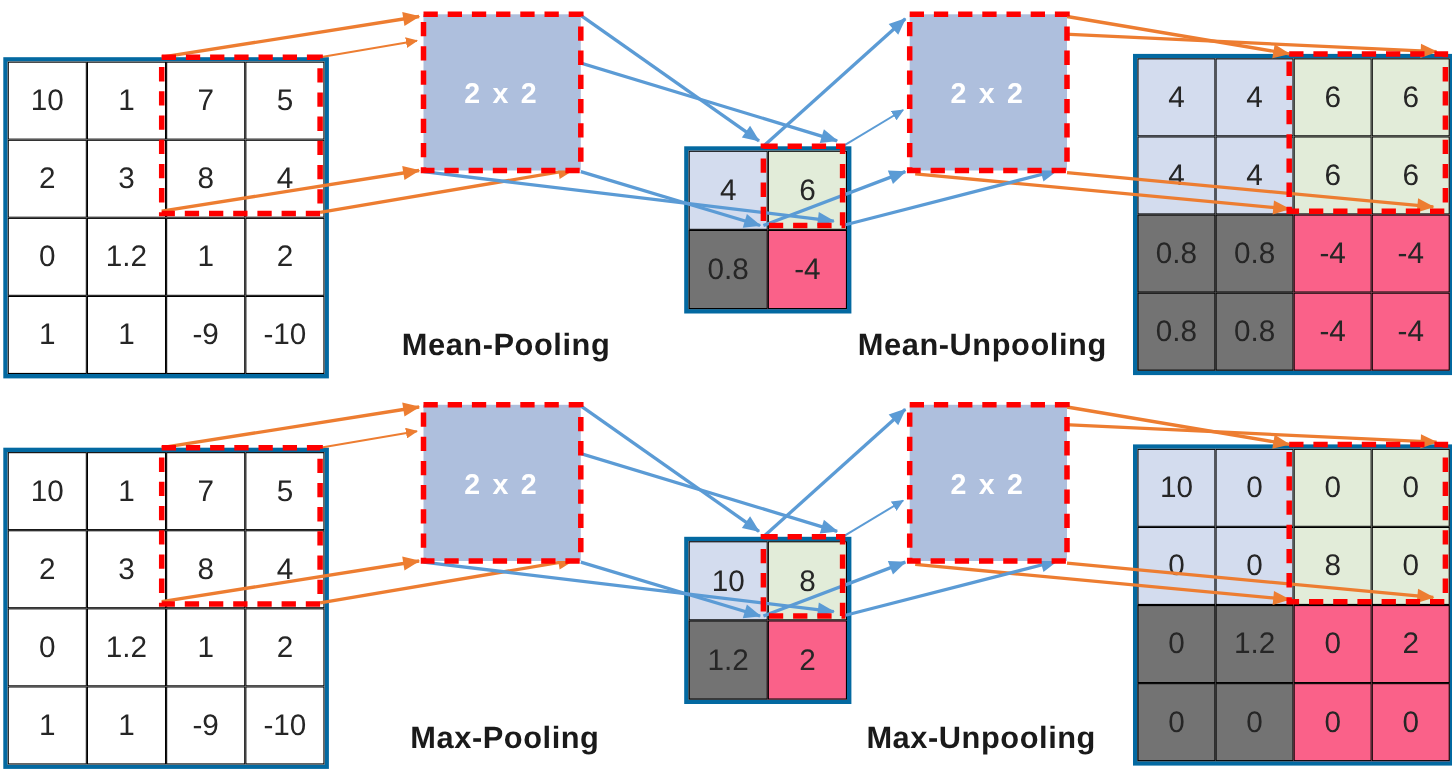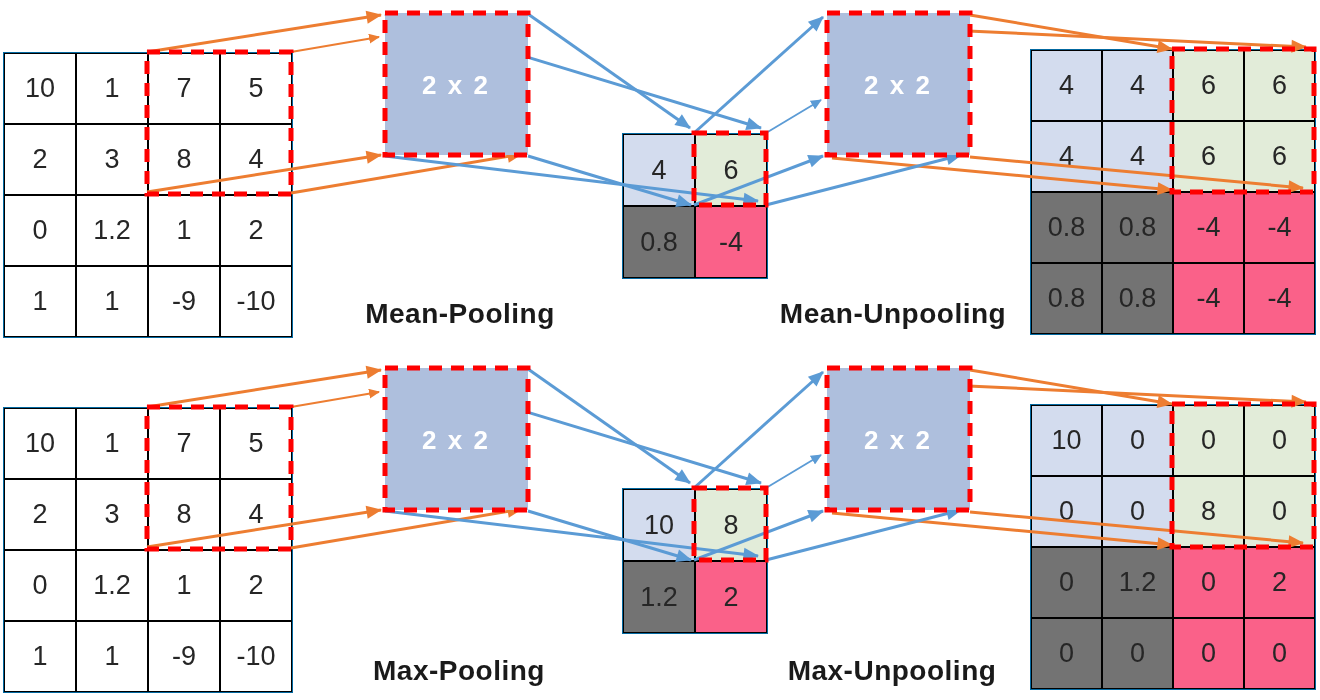--- a/index.html
+++ b/index.html
@@ -2,21 +2,21 @@
 <html><head>
 <meta charset="utf-8">
 <style>
   html,body{margin:0;padding:0;background:#ffffff;}
   #canvas{
     position:relative;width:1320px;height:700px;overflow:hidden;
     background:#ffffff;
     font-family:"Liberation Sans","DejaVu Sans",sans-serif;
   }
   .matrix{
-    position:absolute;display:grid;border:1px solid #0369a1;background:#fff;z-index:1;
+    position:absolute;display:grid;border:4px solid #0369a1;background:#fff;z-index:1;
   }
   .cell{
     box-sizing:border-box;border:1px solid #000;
     display:flex;align-items:center;justify-content:center;
     font-size:27px;color:#262626;background:#fff;line-height:1;
   }
   .q-tl{background:#D3DCEE;}
   .q-tr{background:#E2ECD9;}
   .q-bl{background:#737373;}
   .q-br{background:#FA6189;}

